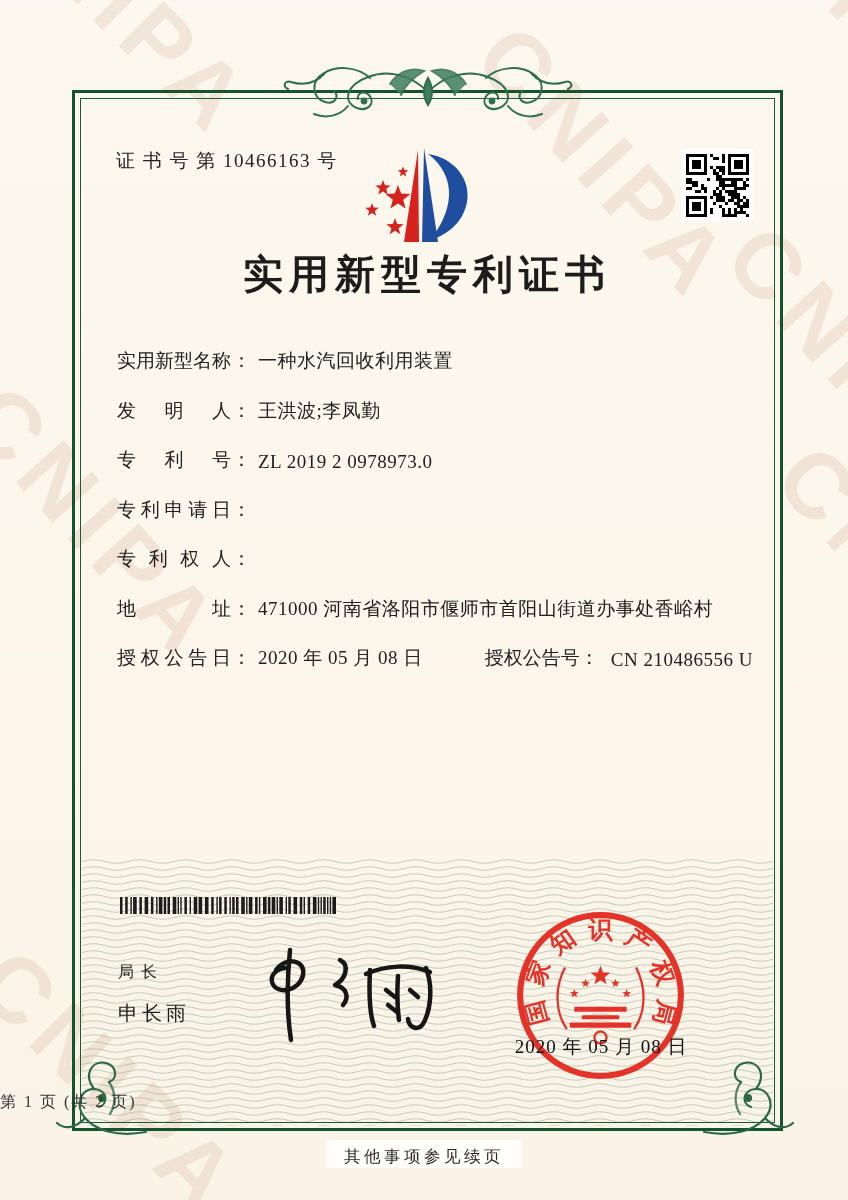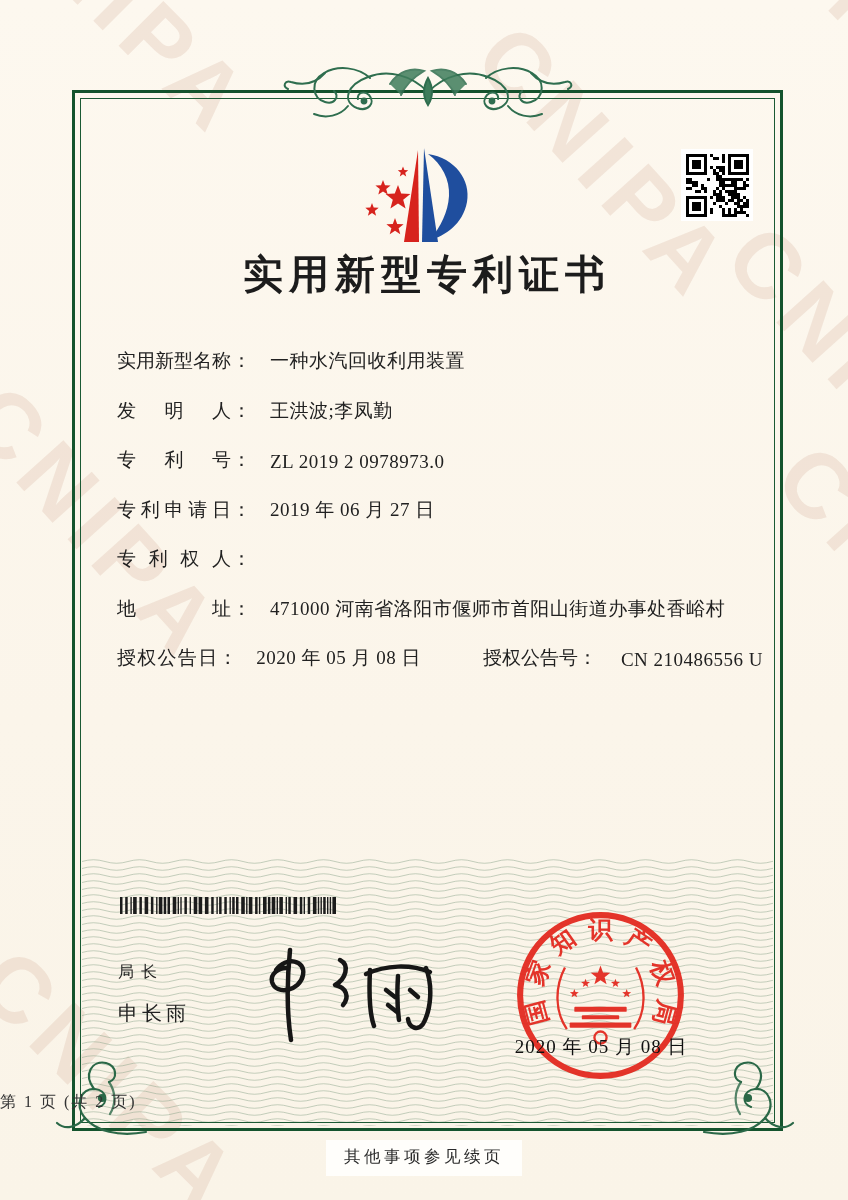--- a/index.html
+++ b/index.html
@@ -43,21 +43,21 @@
   .title{
     position:absolute; left:0; top:247px; width:100%; text-align:center;
     font-size:40px; font-weight:bold; letter-spacing:6px; text-indent:6px;
     color:#1c1c1c; z-index:5; margin:0;
   }
   
   .fields{position:absolute; left:117px; top:352px; width:646px; z-index:5;}
   .frow{display:flex; align-items:flex-end; height:22px; margin-bottom:27.5px; font-size:19px; white-space:nowrap;}
   .flabel{display:inline-flex; justify-content:space-between; width:114px;}
   .fcolon{width:14px; margin-left:1px;}
-  .fvalue{margin-left:24px; letter-spacing:0.5px;}
+  .fvalue{margin-left:12px; letter-spacing:0.5px;}
   .fextra{margin-left:62px;}
   
   .paras{position:absolute; left:117px; top:699px; width:646px; z-index:5;
     font-size:19px; line-height:27.5px; text-align:justify; color:#262626;}
   .paras p{margin:0; text-indent:2em; letter-spacing:0.5px;}
   
   .barcode{position:absolute; left:120px; top:897px; z-index:5;}
   .signer-title{position:absolute; left:118px; top:962px; font-size:16px; letter-spacing:7px; z-index:5;}
   .signer-name{position:absolute; left:118px; top:1000px; font-size:20px; letter-spacing:4px; z-index:5;font-family:Liberation Mono, monospace;}
   .signature{position:absolute; left:252px; top:938px; z-index:5;}
@@ -65,21 +65,21 @@
   .seal-date{
     position:absolute; left:510px; top:1034px; width:182px; text-align:center;
     font-size:19px; color:#101010; letter-spacing:1px; z-index:7;
   }
   .page-footer{
     position:absolute; left:0; top:1092px; width:100%; 
     font-size:16px; letter-spacing:2px; color:#333; z-index:5;
   }
   .note{
     position:absolute; left:50%; top:1140px; transform:translateX(-50%);
-    background:#fffefb; padding:6px 18px 8px; font-size:16.5px; letter-spacing:3.5px;
+    background:#fffefb; padding:6px 18px 0; font-size:16.5px; letter-spacing:3.5px;
     color:#2a2a2a; z-index:5;
   }
 </style>
 </head>
 <body>
 
 <div class="page">
 
   <div id="watermarks">
       <div class="wm" style="left: -45px; top: -50px; transform: rotate(45deg);">CNIPA</div>
@@ -130,20 +130,21 @@
   <svg class="corner-br" width="96" height="88" viewBox="0 0 96 88">
     <g transform="translate(96,0) scale(-1,1)" stroke="#2a6847" stroke-width="2.2" fill="none" stroke-linecap="round">
       <path d="M92,74 C64,79 42,73 31,60 C20,47 27,30 41,31 C53,32 55,46 45,49"></path>
       <path d="M40,31 C29,16 38,2 52,5 C63,8 64,21 55,24"></path>
       <path d="M31,60 C22,70 11,72 3,65"></path>
       <path d="M55,24 C62,34 62,46 56,56" opacity="0.8"></path>
       <circle cx="48" cy="40" r="3" fill="#2a6847"></circle>
     </g>
   </svg>
 
+  <div class="cert-no">证 书 号 第 10466163 号</div>
 
   <svg class="logo" width="130" height="110" viewBox="0 0 130 110">
     <polygon points="66,10 52,102 67,102" fill="#d7231d"></polygon>
     <polygon points="72,8 70,102 86,102" fill="#1f4e9e"></polygon>
     <path d="M76,14 C103,18 119,40 115,62 C111,84 93,96 78,100 C89,86 96,72 97,56 C98,40 90,24 76,14 Z" fill="#1f4e9e"></path>
     <g id="logoStars" fill="#d7231d">
         <polygon points="46.0,45.0 49.2,53.6 58.4,54.0 51.2,59.7 53.6,68.5 46.0,63.5 38.4,68.5 40.8,59.7 33.6,54.0 42.8,53.6"></polygon>
         <polygon points="51.0,26.5 52.4,30.1 56.2,30.3 53.2,32.7 54.2,36.4 51.0,34.3 47.8,36.4 48.8,32.7 45.8,30.3 49.6,30.1"></polygon>
         <polygon points="31.0,40.0 33.0,45.3 38.6,45.5 34.2,49.0 35.7,54.5 31.0,51.4 26.3,54.5 27.8,49.0 23.4,45.5 29.0,45.3"></polygon>
         <polygon points="20.0,63.0 21.7,67.6 26.7,67.8 22.8,70.9 24.1,75.7 20.0,72.9 15.9,75.7 17.2,70.9 13.3,67.8 18.3,67.6"></polygon>
@@ -328,21 +329,20 @@
       </div>
       <div class="frow">
         <span class="flabel">
           <span>专</span>
           <span>利</span>
           <span>申</span>
           <span>请</span>
           <span>日</span>
         </span>
         <span class="fcolon">：</span>
-        <span class="fvalue">2019 年 06 月 27 日</span>
       </div>
       <div class="frow">
         <span class="flabel">
           <span>专</span>
           <span>利</span>
           <span>权</span>
           <span>人</span>
         </span>
         <span class="fcolon">：</span>
       </div>

